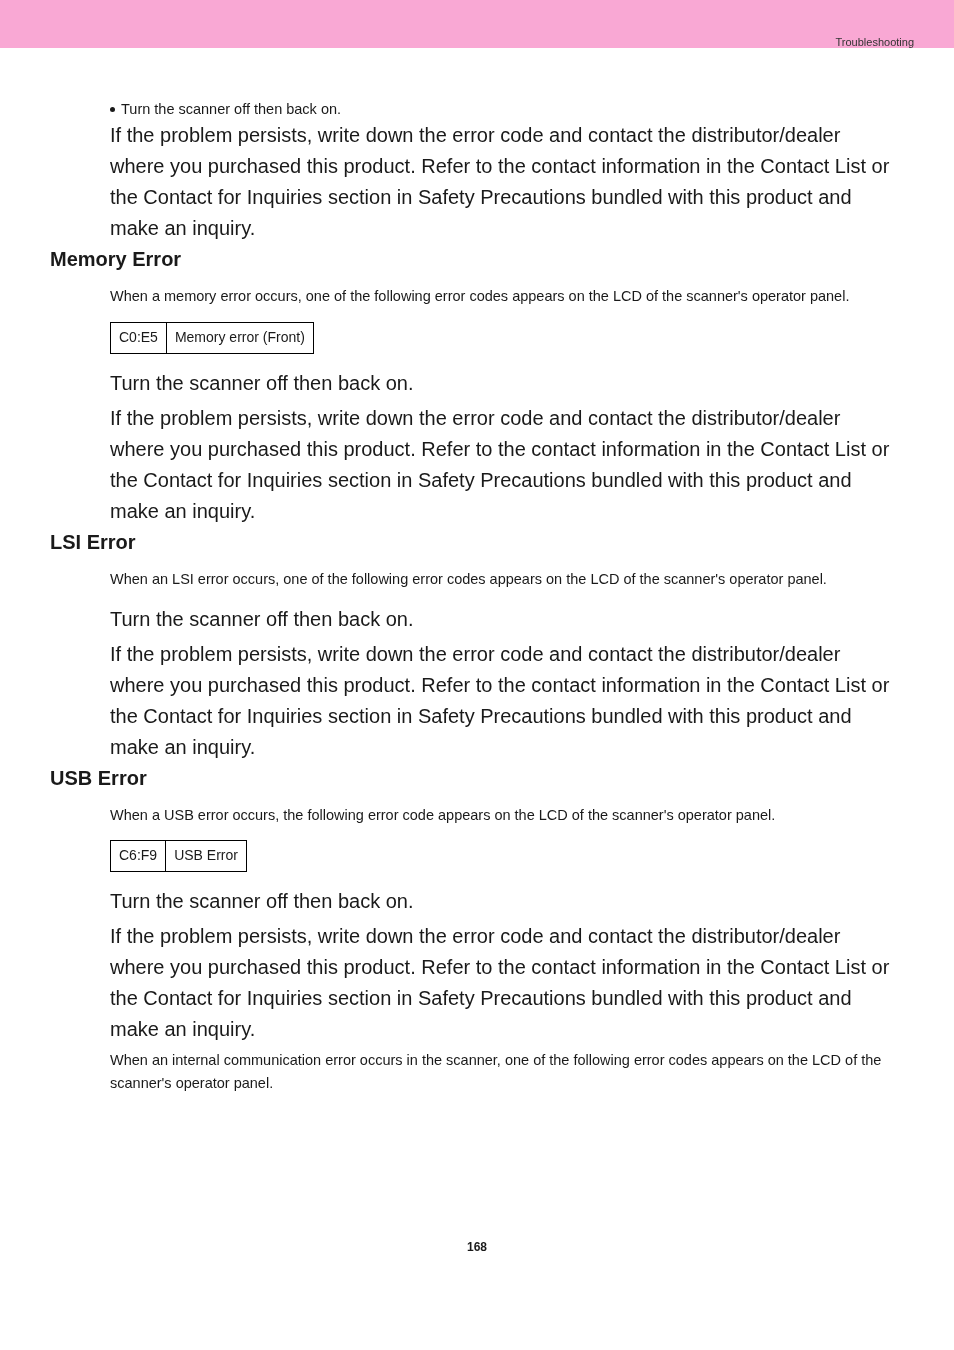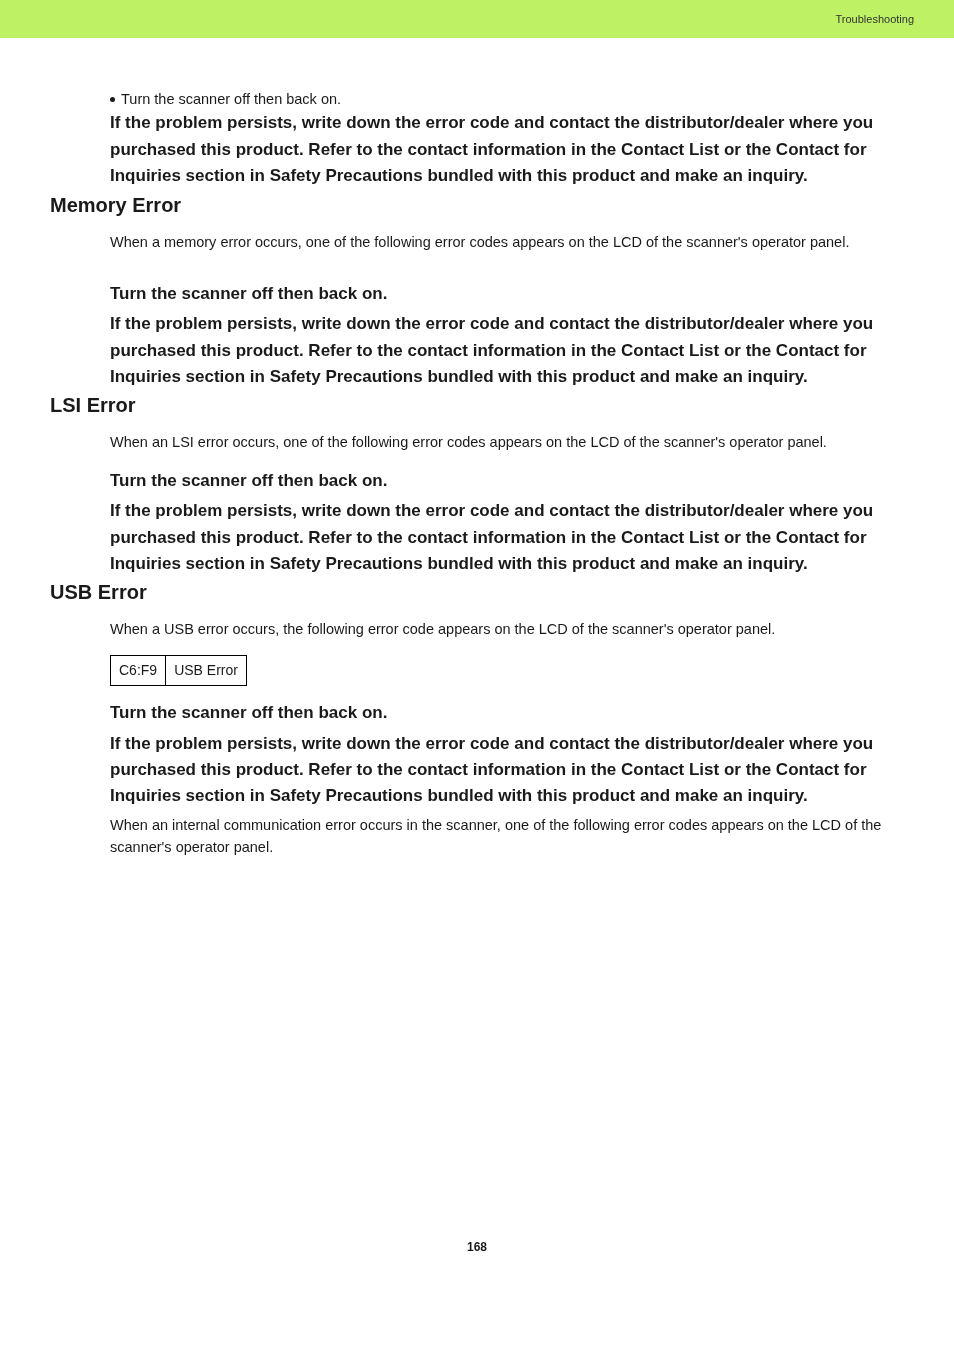--- a/index.html
+++ b/index.html
@@ -4,43 +4,42 @@
 <style>
   * { box-sizing: border-box; margin: 0; padding: 0; }
   html, body { width: 954px; height: 1350px; }
   body {
     font-family: "Segoe UI", "Helvetica Neue", Arial, sans-serif;
     color: #1a1a1a;
     background: #ffffff;
   }
   .header-band {
     width: 100%;
-    height: 38px;
-    background: #bef264;
+    height: 48px;
+    background: #f9a8d4;
     display: flex;
     justify-content: flex-end;
-    align-items: center;
+    align-items: flex-end;
     padding-right: 40px;
   }
   .header-band span {
     font-size: 11px;
     color: #333;
   }
   .page {
     padding: 50px 50px 0 50px;
   }
   .content {
     padding-left: 60px;
     padding-right: 10px;
   }
   .para {
-    font-size: 17px;
+    font-size: 20px;
     line-height: 1.55;
     margin-bottom: 4px;
-    font-weight: bold;
   }
   .bullet-line {
     font-size: 14.5px;
     line-height: 1.55;
   }
   .bullet-dot {
     display: inline-block;
     width: 5px;
     height: 5px;
     background: #1a1a1a;
@@ -94,20 +93,24 @@
       <span class="bullet-dot"></span><span>Turn the scanner off then back on.</span>
     </div>
     <div class="para">If the problem persists, write down the error code and contact the distributor/dealer where you purchased this product. Refer to the contact information in the Contact List or the Contact for Inquiries section in Safety Precautions bundled with this product and make an inquiry.</div>
   </div>
 
   <h2 class="section">Memory Error</h2>
   <div class="content">
     <div class="section-intro">When a memory error occurs, one of the following error codes appears on the LCD of the scanner's operator panel.</div>
     <table class="codes">
       <tbody>
+          <tr>
+        <td>C0:E5</td>
+        <td>Memory error (Front)</td>
+      </tr>
     </tbody>
       </table>
     <div class="para">Turn the scanner off then back on.</div>
     <div class="para">If the problem persists, write down the error code and contact the distributor/dealer where you purchased this product. Refer to the contact information in the Contact List or the Contact for Inquiries section in Safety Precautions bundled with this product and make an inquiry.</div>
   </div>
 
   <h2 class="section">LSI Error</h2>
   <div class="content">
     <div class="section-intro">When an LSI error occurs, one of the following error codes appears on the LCD of the scanner's operator panel.</div>
     <div class="para">Turn the scanner off then back on.</div>

